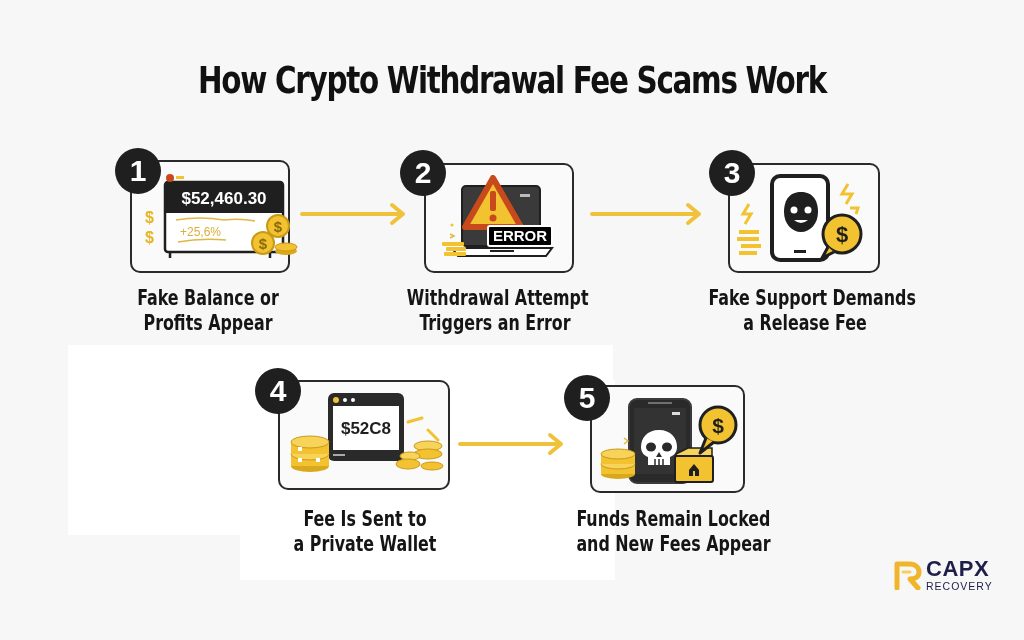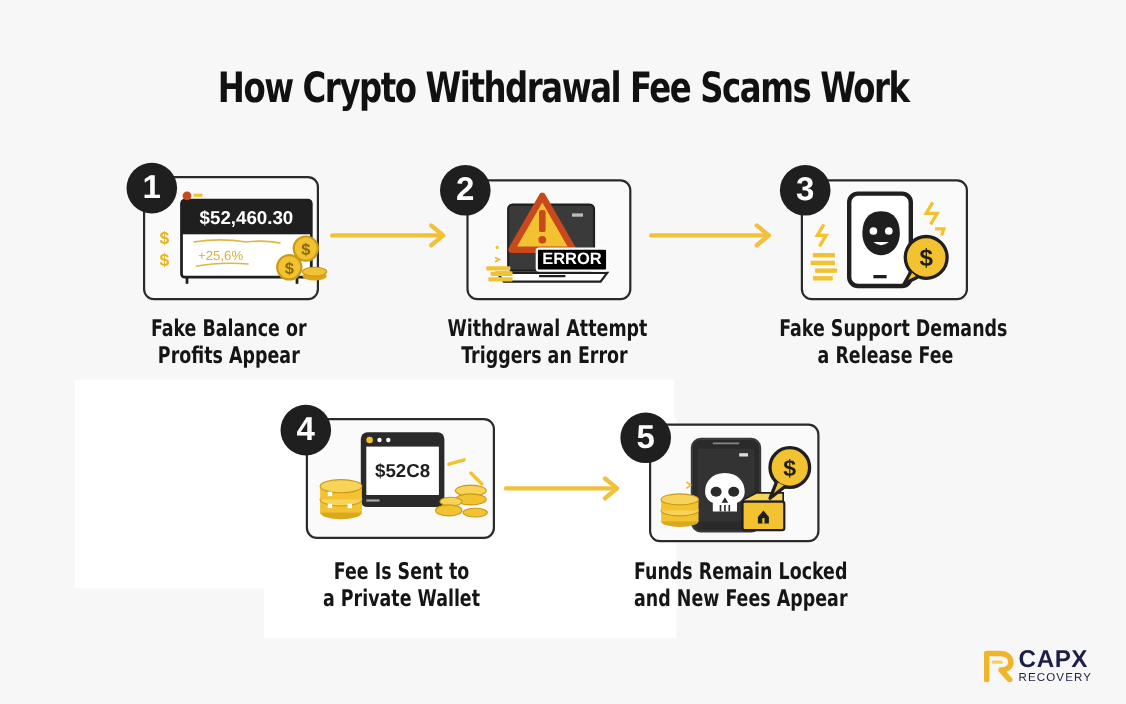--- a/index.html
+++ b/index.html
@@ -29,21 +29,21 @@
     }
     .label {
       position: absolute; text-align: center; font-weight: bold;
       font-size: 21px; line-height: 25px; color: #151515;
       transform: scaleX(0.84); transform-origin: center;
       white-space: nowrap;
     }
     .arrow { position: absolute; }
     .icon { position: absolute; }
     .logo {
-      position: absolute; left: 894px; top: 588px; display: flex; align-items: center;
+      position: absolute; left: 894px; top: 558px; display: flex; align-items: center;
     }
     .logo-text { margin-left: 4px; line-height: 1; }
     .logo-name { font-family: "Liberation Sans", sans-serif; font-weight: bold; font-size: 22px; color: #1d1f4a; letter-spacing: 0.5px; }
     .logo-sub { font-family: Liberation Sans, sans-serif; font-size: 10.5px; color: #1d1f4a; letter-spacing: 1px; margin-top: 1px; }
   </style>
 </head>
 <body>
 
 <div class="white-patch" style="left:68px;top:345px;width:545px;height:190px;"></div>
 <div class="white-patch" style="left:240px;top:380px;width:375px;height:200px;"></div>

